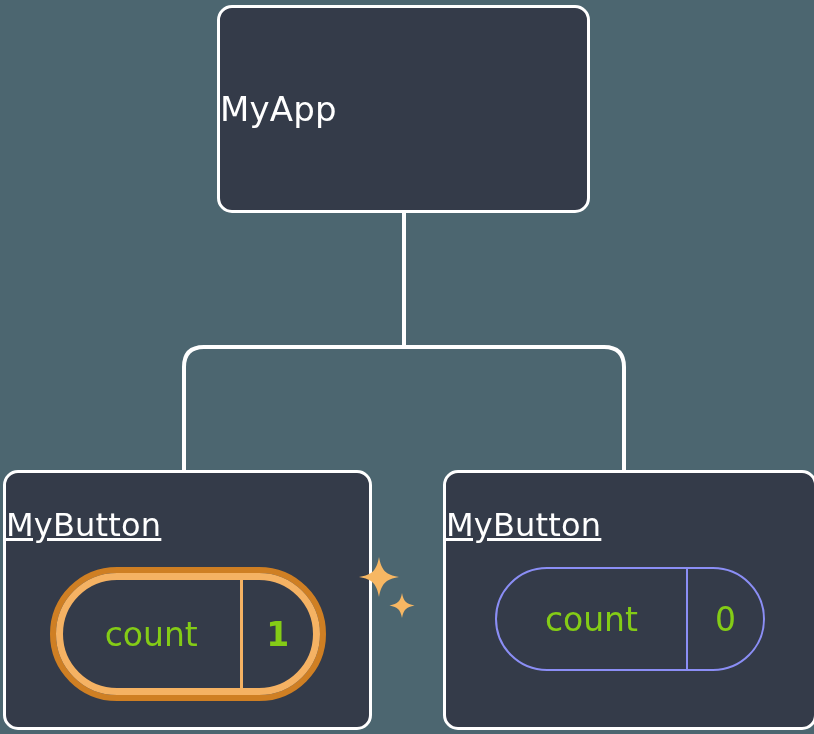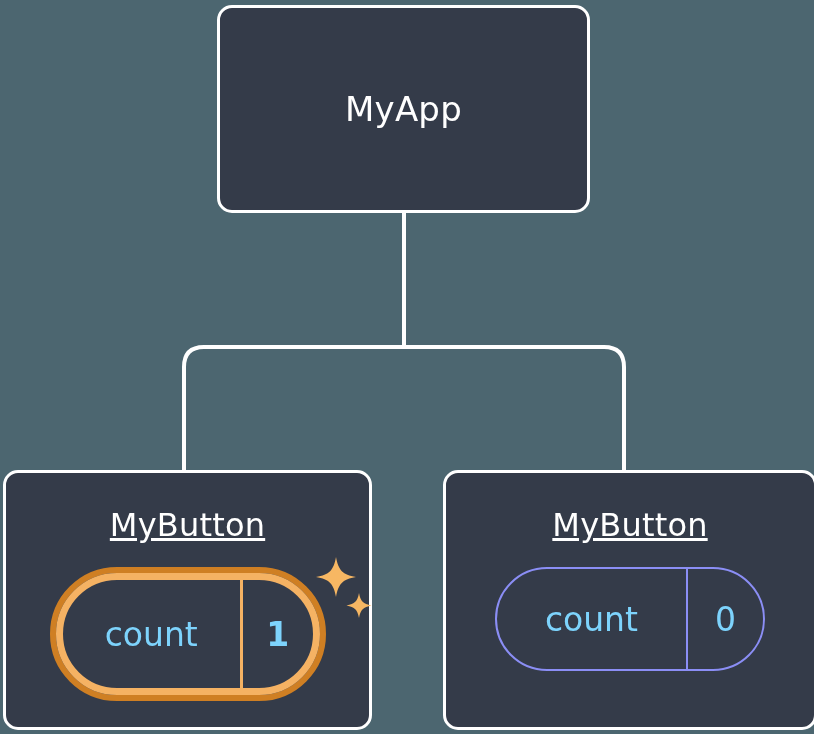--- a/index.html
+++ b/index.html
@@ -28,21 +28,20 @@
 
   
   .node {
     position: absolute;
     box-sizing: border-box;
     background: #343b49;
     border: 3px solid #ffffff;
     border-radius: 15px;
     display: flex;
     flex-direction: column;
-    align-items: center;
     z-index: 3;
   }
   .node-root {
     left: 217px;
     top: 5px;
     width: 373px;
     height: 208px;
     justify-content: center;
   }
   .node-child-left {
@@ -91,21 +90,21 @@
   }
   .pill-plain {
     width: 270px;
     height: 104px;
     border: 2px solid #8b8ef5;
   }
   .pill-cell {
     display: flex;
     align-items: center;
     justify-content: center;
-    color: #7dd3fc;
+    color: #84cc16;
     font-size: 33px;
     line-height: 1;
   }
   .pill-key { flex: 0 0 71%; }
   .pill-val { flex: 1 1 auto; }
   .pill-plain .pill-val {
     border-left: 2px solid #8b8ef5;
   }
 
   

